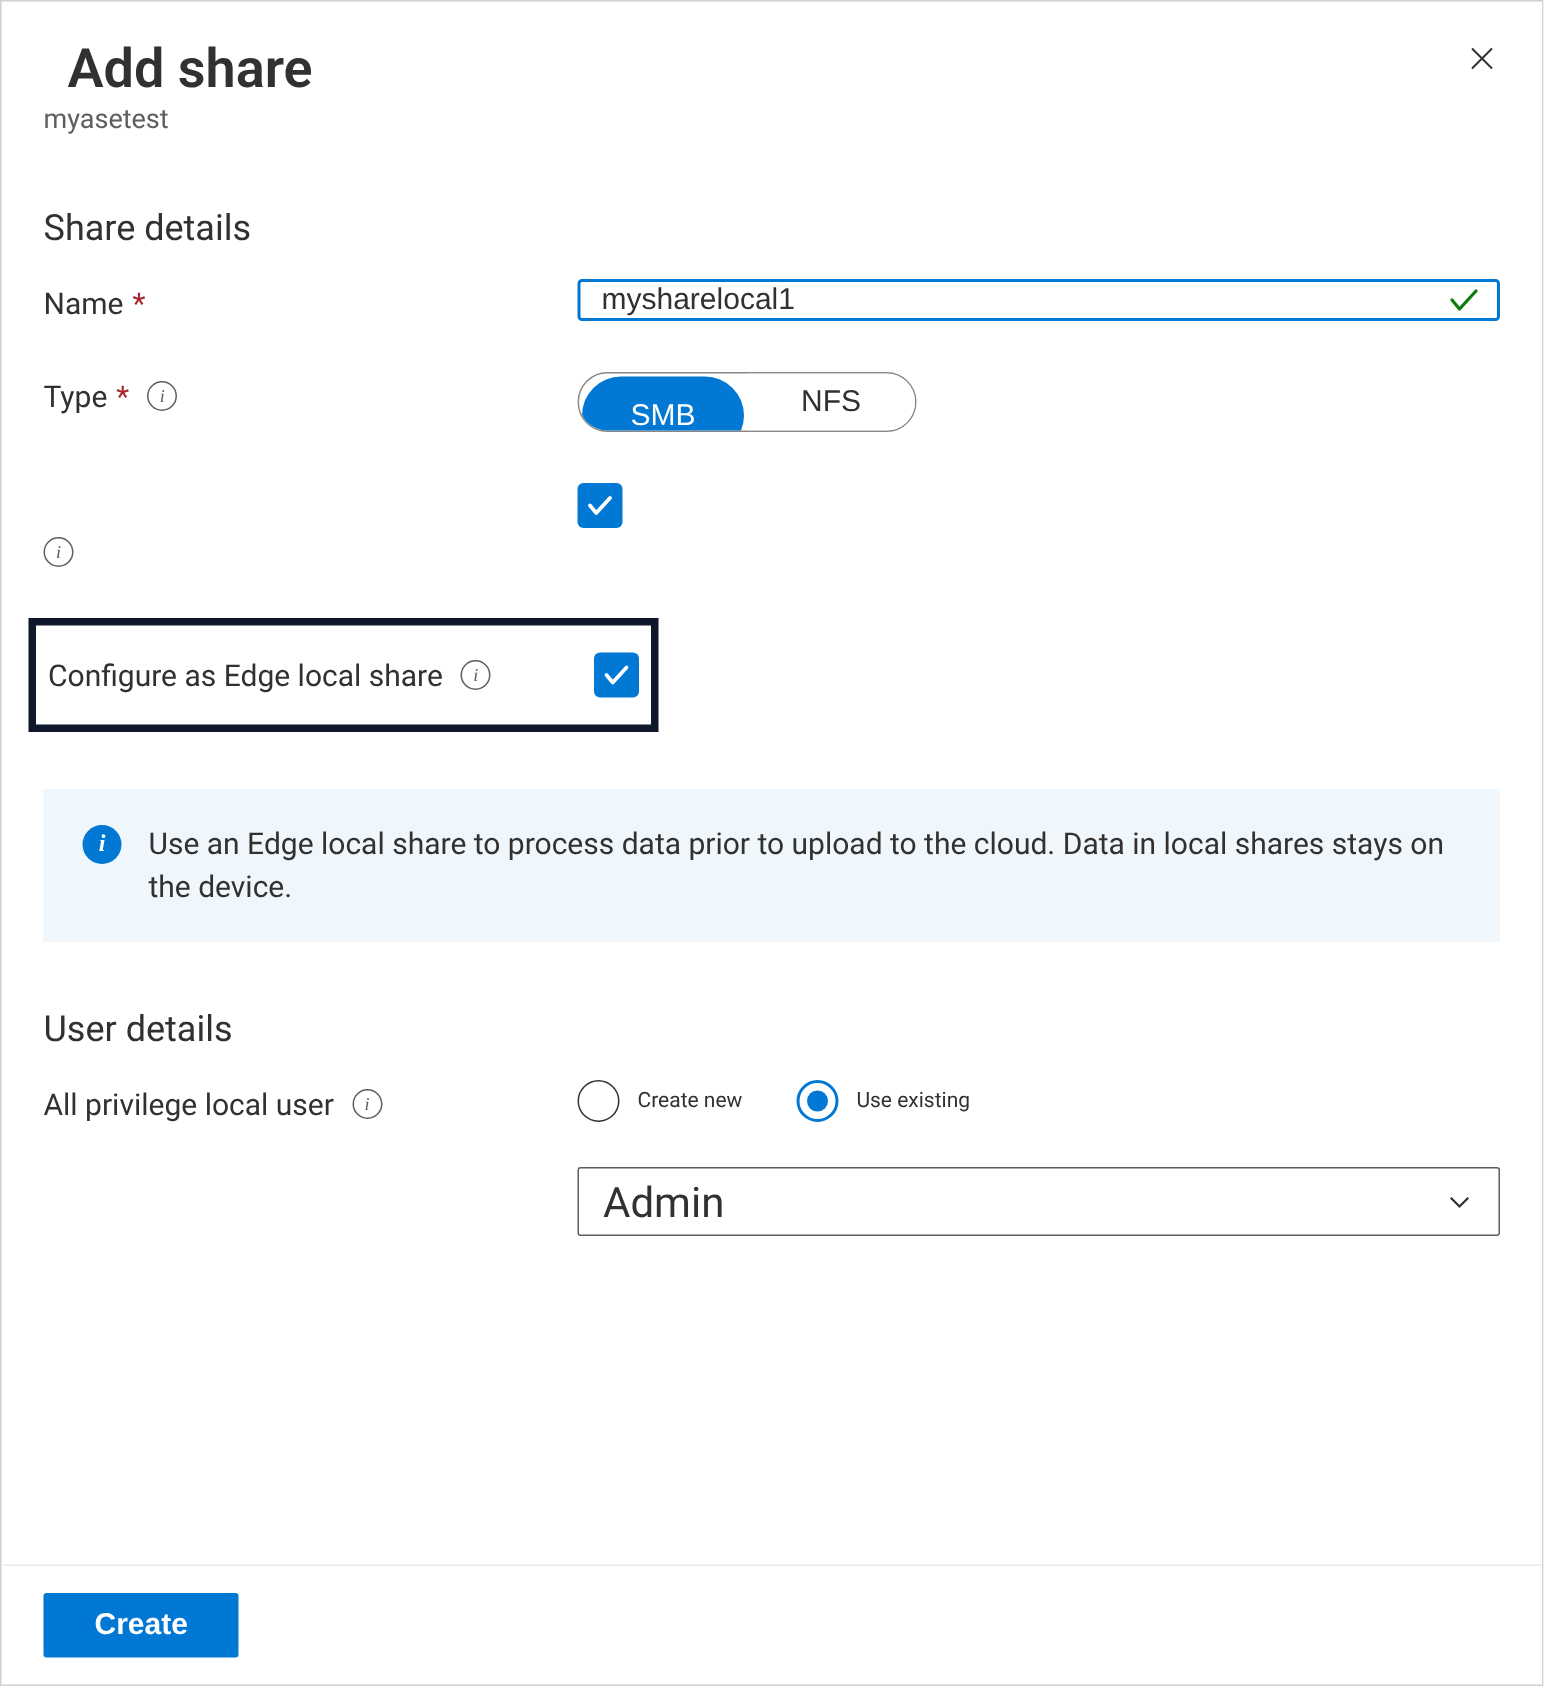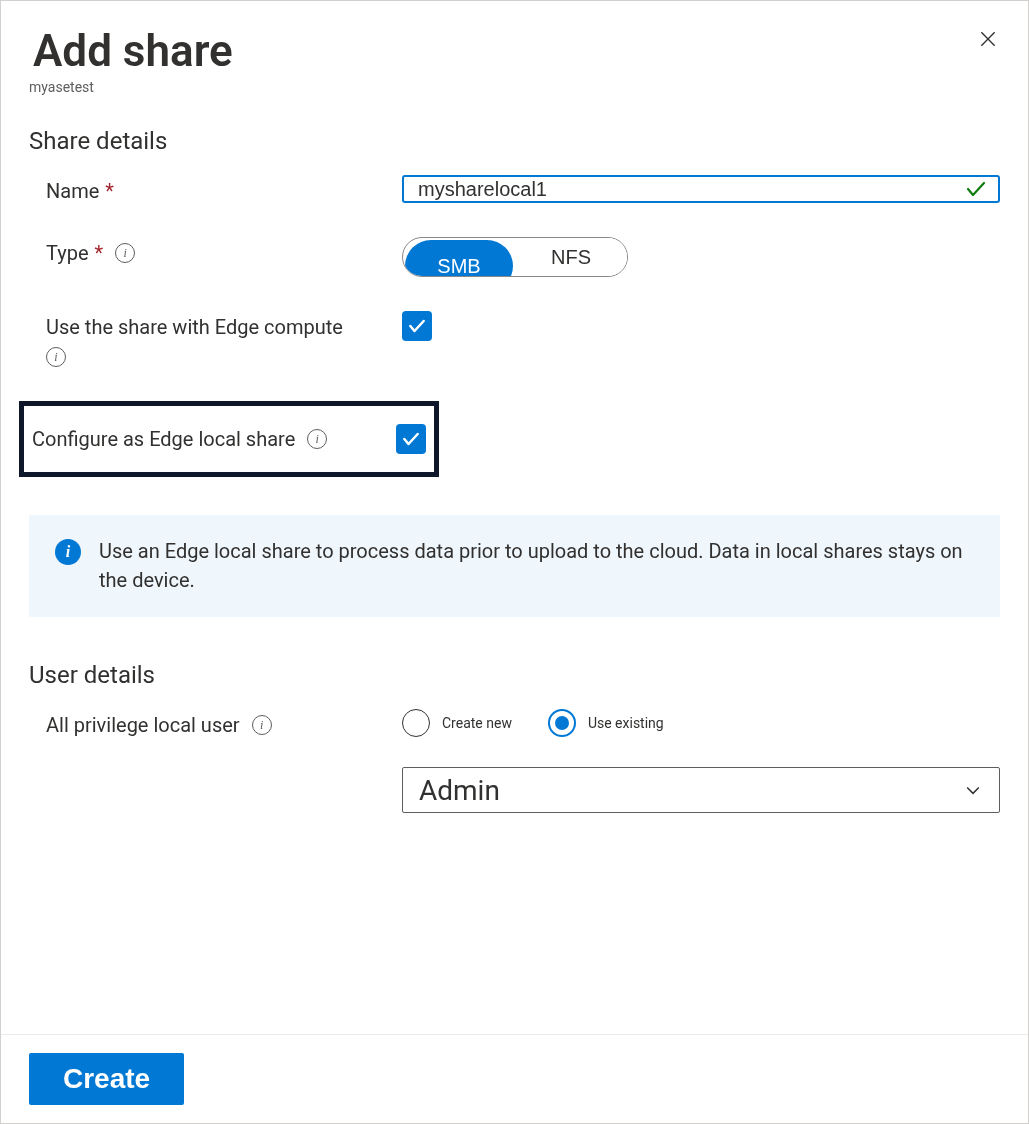--- a/index.html
+++ b/index.html
@@ -30,40 +30,39 @@
     position: absolute;
     top: 22px;
     right: 24px;
     width: 32px; height: 32px;
     display: flex; align-items: center; justify-content: center;
     background: none; border: none; cursor: pointer;
     color: #323130;
   }
   .close-btn svg { width: 20px; height: 20px; }
   h1.title {
-    font-size: 44px;
+    font-size: 36px;
     font-weight: 600;
-    margin: 6px 0 2px 4px;
+    margin: 6px 0 2px 16px;
   }
   .subtitle {
-    font-size: 14px;
+    font-size: 18px;
     color: #605e5c;
-    margin-bottom: 32px;
+    margin-bottom: 48px;
   }
   h2.section {
     font-size: 24px;
     font-weight: 400;
     margin: 0 0 20px 0;
     color: #323130;
   }
   .form-row {
     display: flex;
     align-items: flex-start;
     margin-bottom: 34px;
-    margin-left: 17px;
   }
   .label-col {
     width: 356px;
     flex: 0 0 356px;
     font-size: 20px;
     display: flex;
     align-items: center;
     flex-wrap: wrap;
     padding-top: 4px;
   }
@@ -219,21 +218,21 @@
     padding: 0 16px;
     font-size: 28px;
     cursor: pointer;
     background: #fff;
   }
   .select svg { width: 20px; height: 20px; }
   .primary-btn {
     background: #0078d4;
     color: #fff;
     border: none;
-    font-size: 28px;
+    font-size: 20px;
     font-weight: 600;
     padding: 10px 34px;
     border-radius: 2px;
     cursor: pointer;
   }
 </style>
 </head>
 <body>
 
 <div class="panel">
@@ -275,21 +274,21 @@
       <div class="field-col">
         <div class="pill-group">
           <button class="pill selected">SMB</button>
           <button class="pill unselected">NFS</button>
         </div>
       </div>
     </div>
 
     <div class="form-row">
       <div class="label-col" style="display:block;">
-        <span>Use the share with Edge compute</span><br>
+        <br>
         <span class="info-icon info-icon-below">i</span>
       </div>
       <div class="field-col">
         <div class="checkbox" role="checkbox" aria-checked="true">
           <svg viewBox="0 0 24 24" fill="none" stroke="currentColor" stroke-width="3" stroke-linecap="round" stroke-linejoin="round">
               <polyline points="4 12 9 18 20 6"></polyline>
             </svg>
         </div>
       </div>
     </div>

